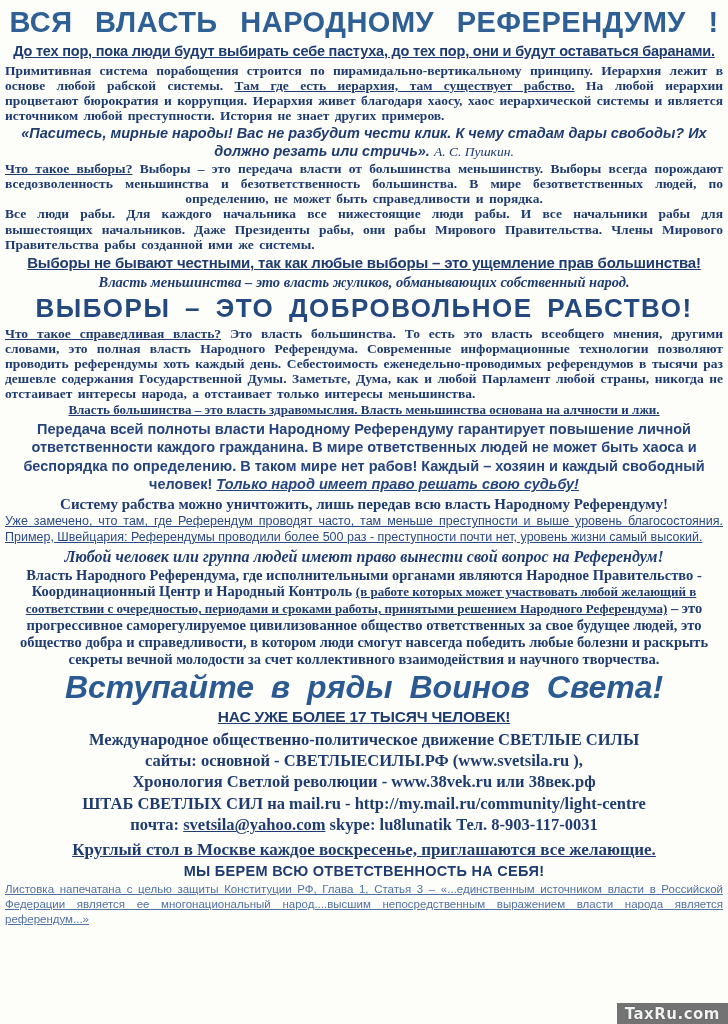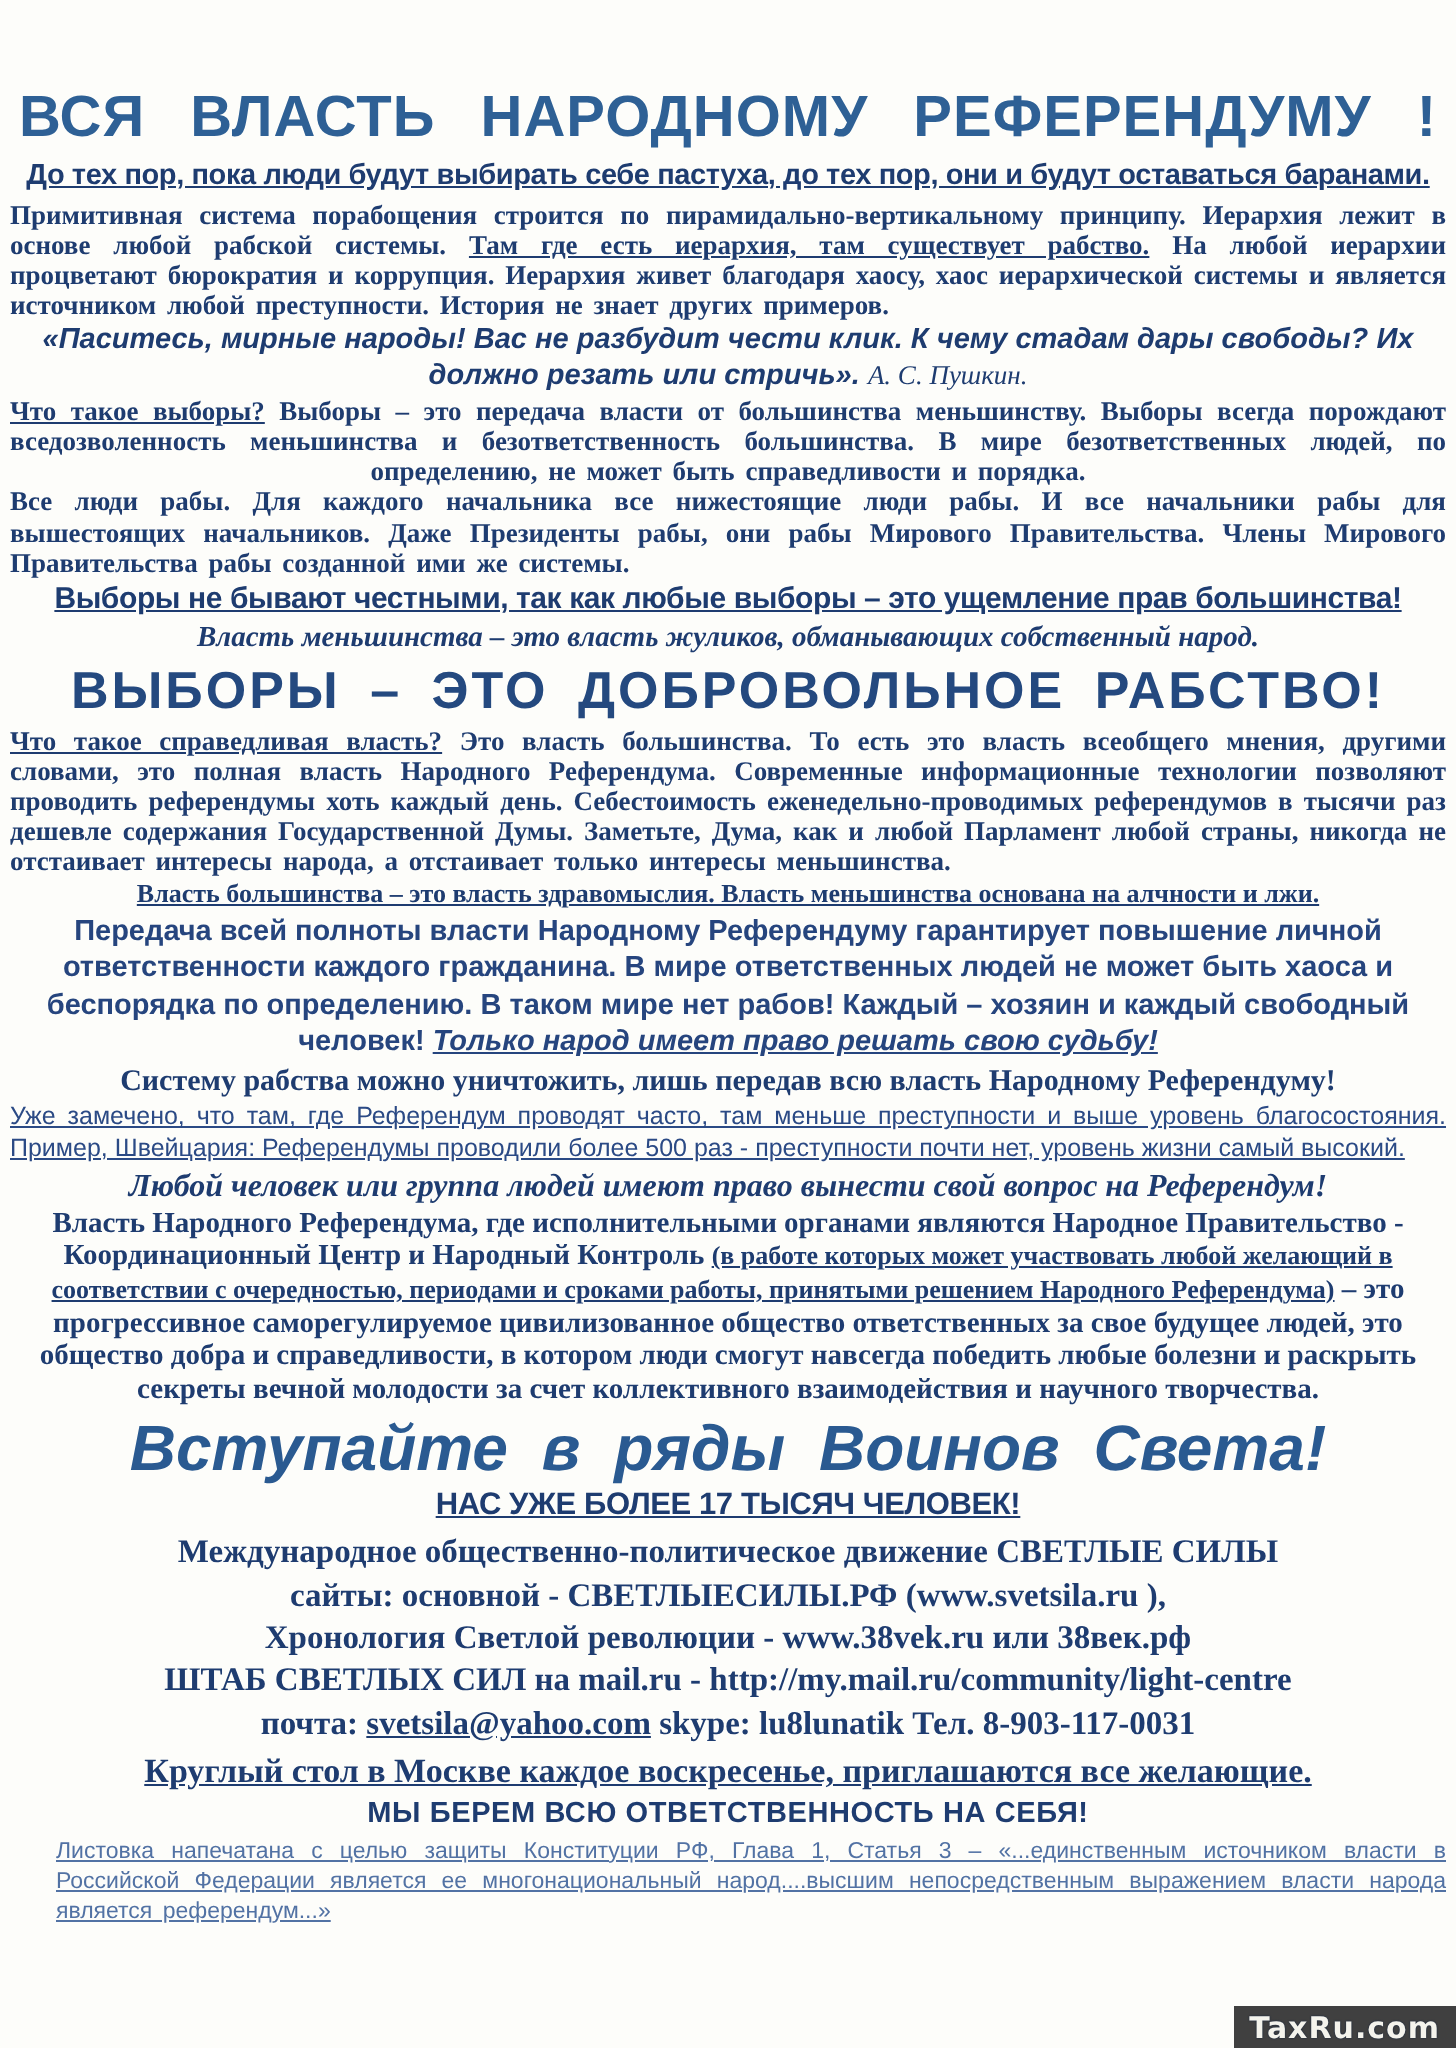--- a/index.html
+++ b/index.html
@@ -18,21 +18,20 @@
   .u{text-decoration:underline;}
   .it{font-style:italic;}
 
   
   .title{
     font-family:"Liberation Sans", sans-serif;
     font-weight:bold;font-size:29px;line-height:1.2;
     text-align:center;color:#2e6095;
     word-spacing:14px;letter-spacing:.5px;
     margin-bottom:2px;
-    margin-top:37px;
   }
   
   .cond{
     font-family:"Liberation Sans", sans-serif;
     font-weight:bold;letter-spacing:-.2px;
     text-align:center;color:#1e3c70;
   }
   .epigraph{font-size:14.5px;line-height:1.25;margin-bottom:3px;}
   
   .serif-j{
@@ -104,25 +103,25 @@
     text-decoration:underline;margin:3px 0 2px 0;
   }
   .headline-future{
     font-size:28px;line-height:1.2;letter-spacing:2px;word-spacing:10px;
     margin:2px 0 1px 0;
   }
   .responsibility{font-size:14.5px;line-height:1.2;letter-spacing:.3px;margin-bottom:2px;}
   .legal{
     font-family:"Liberation Sans", sans-serif;
     font-size:11.5px;line-height:1.3;text-align:justify;
-    text-decoration:underline;color:#5272a4;word-spacing:2px;margin-left:23px;
+    text-decoration:underline;color:#5272a4;word-spacing:2px;
   }
   .watermark{
     position:absolute;right:0;bottom:0;
-    background:#404040;color:#f4f3ec;
+    background:#737373;color:#f4f3ec;
     font-family:"DejaVu Sans", sans-serif;font-weight:bold;
     font-size:15px;line-height:1.1;padding:3px 8px 2px 8px;
     letter-spacing:.5px;
     text-shadow:0 0 1px #0c1f3d;
   }
 </style>
 </head>
 <body>
 
 <div class="page">

